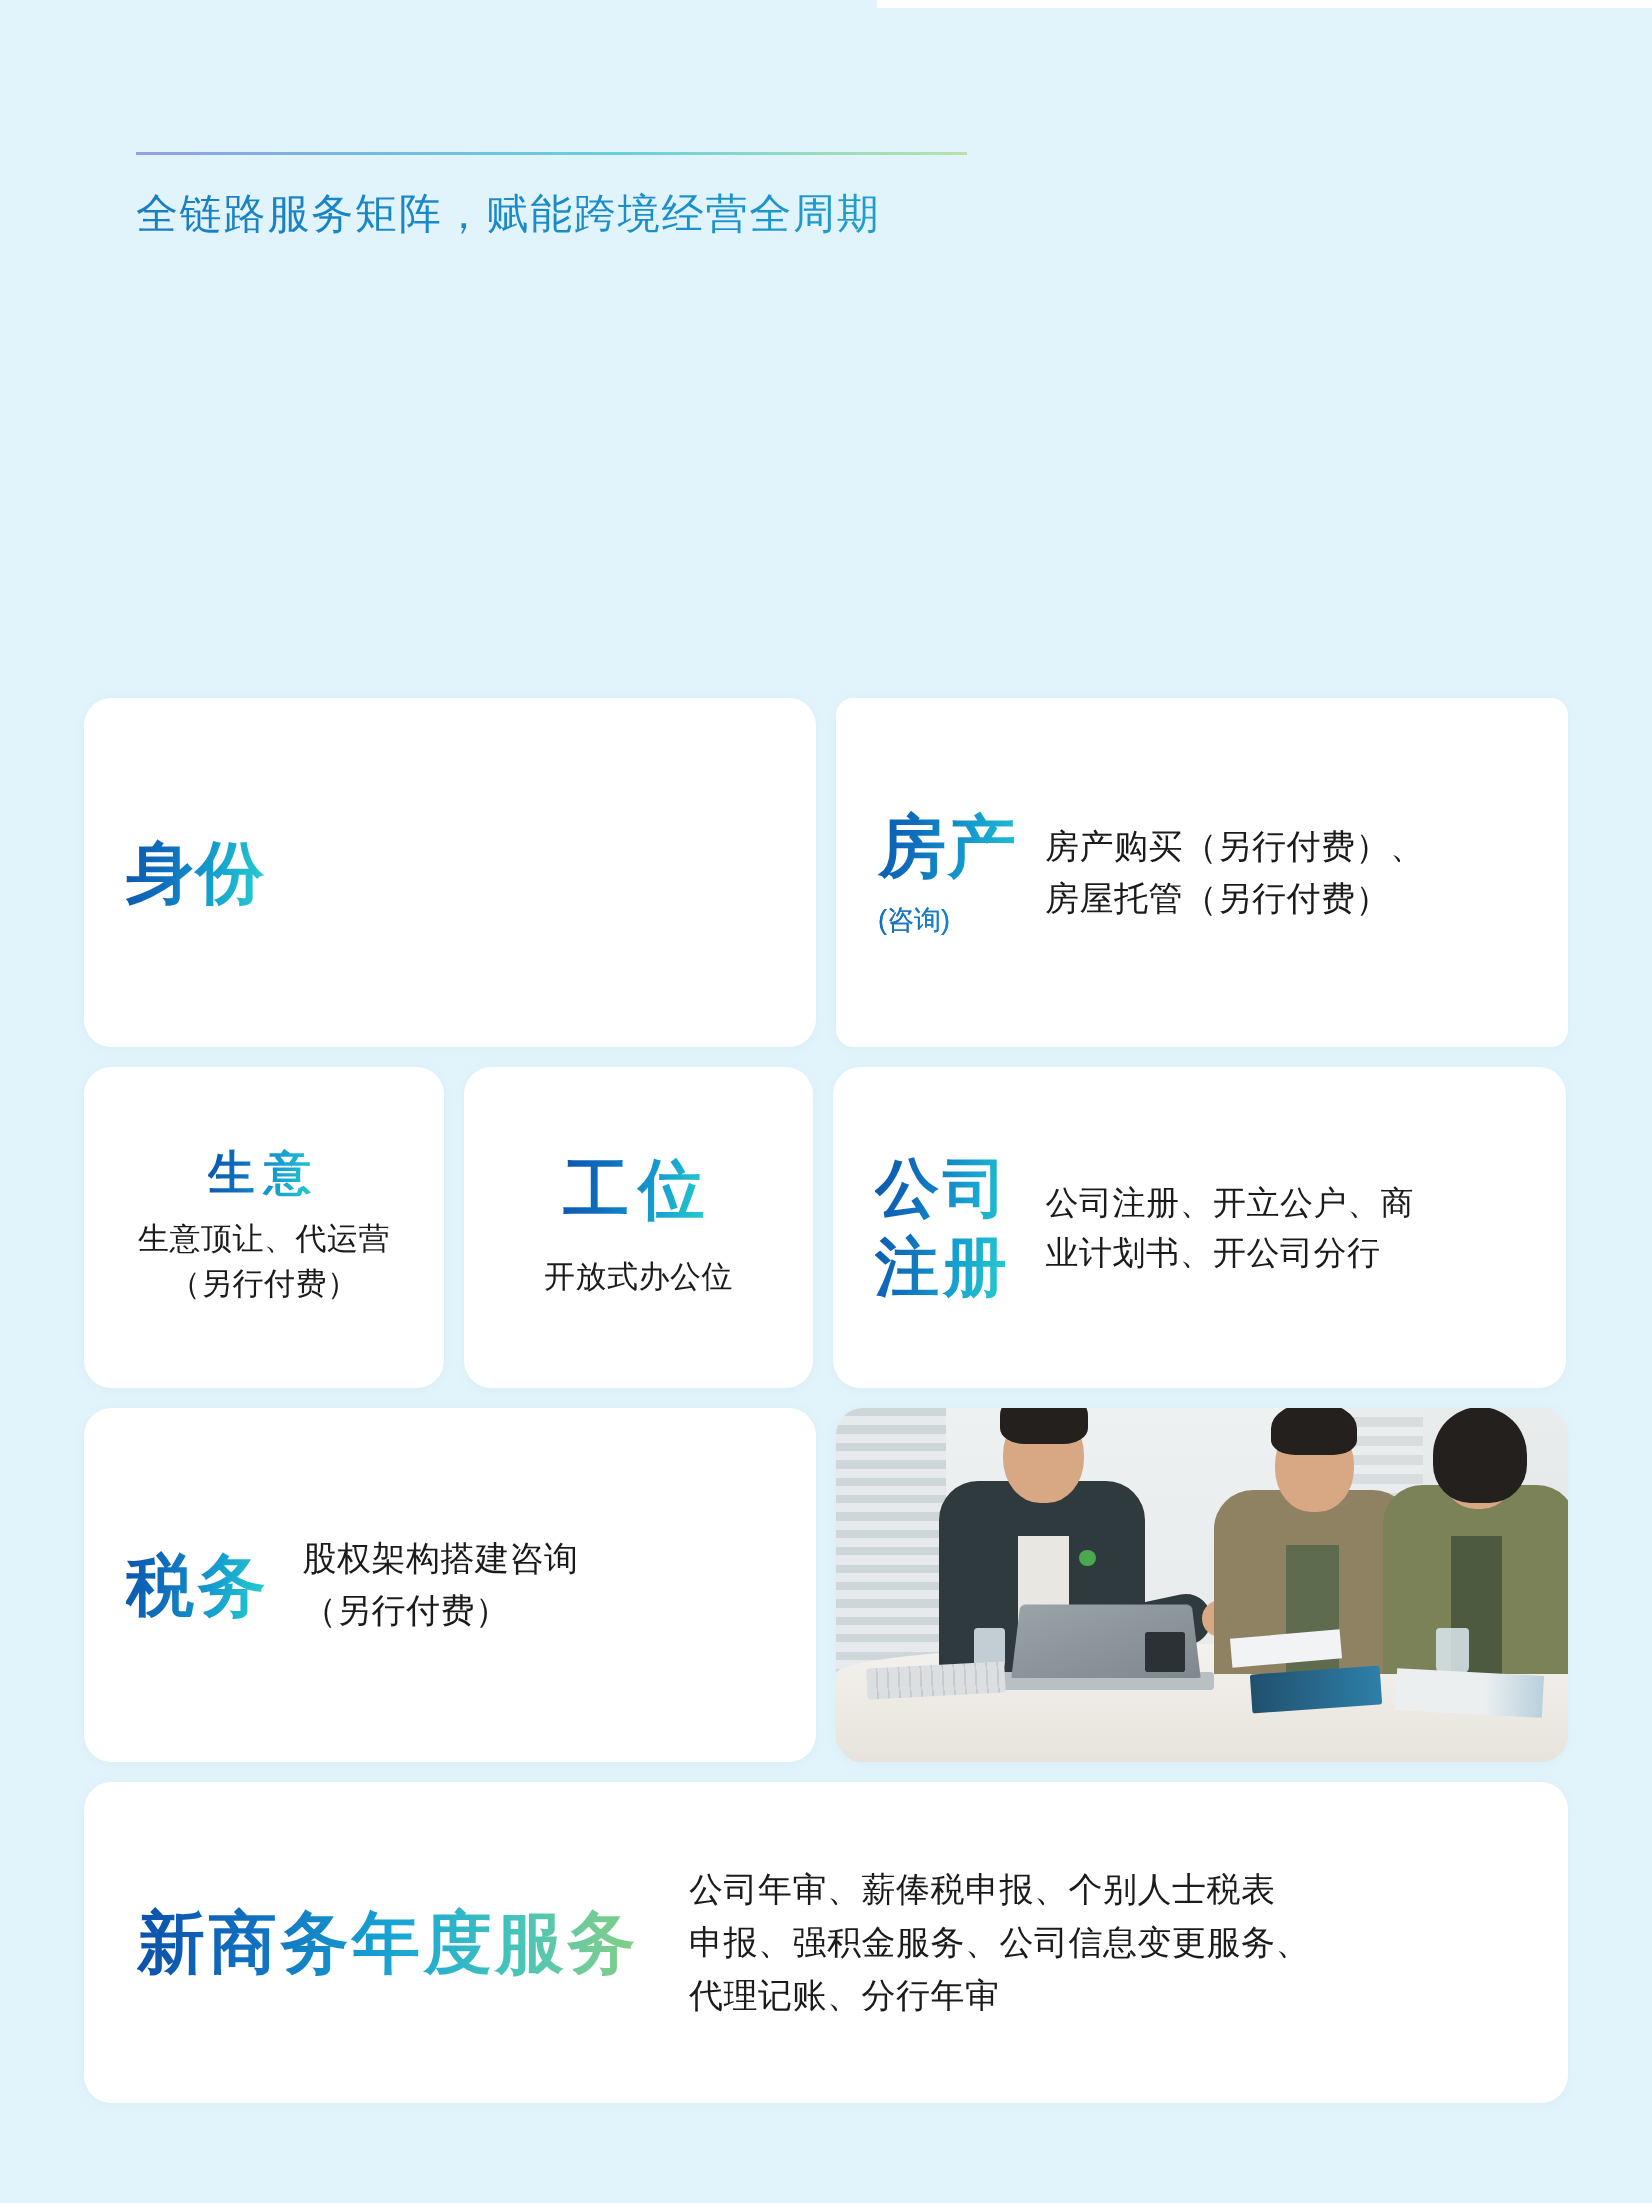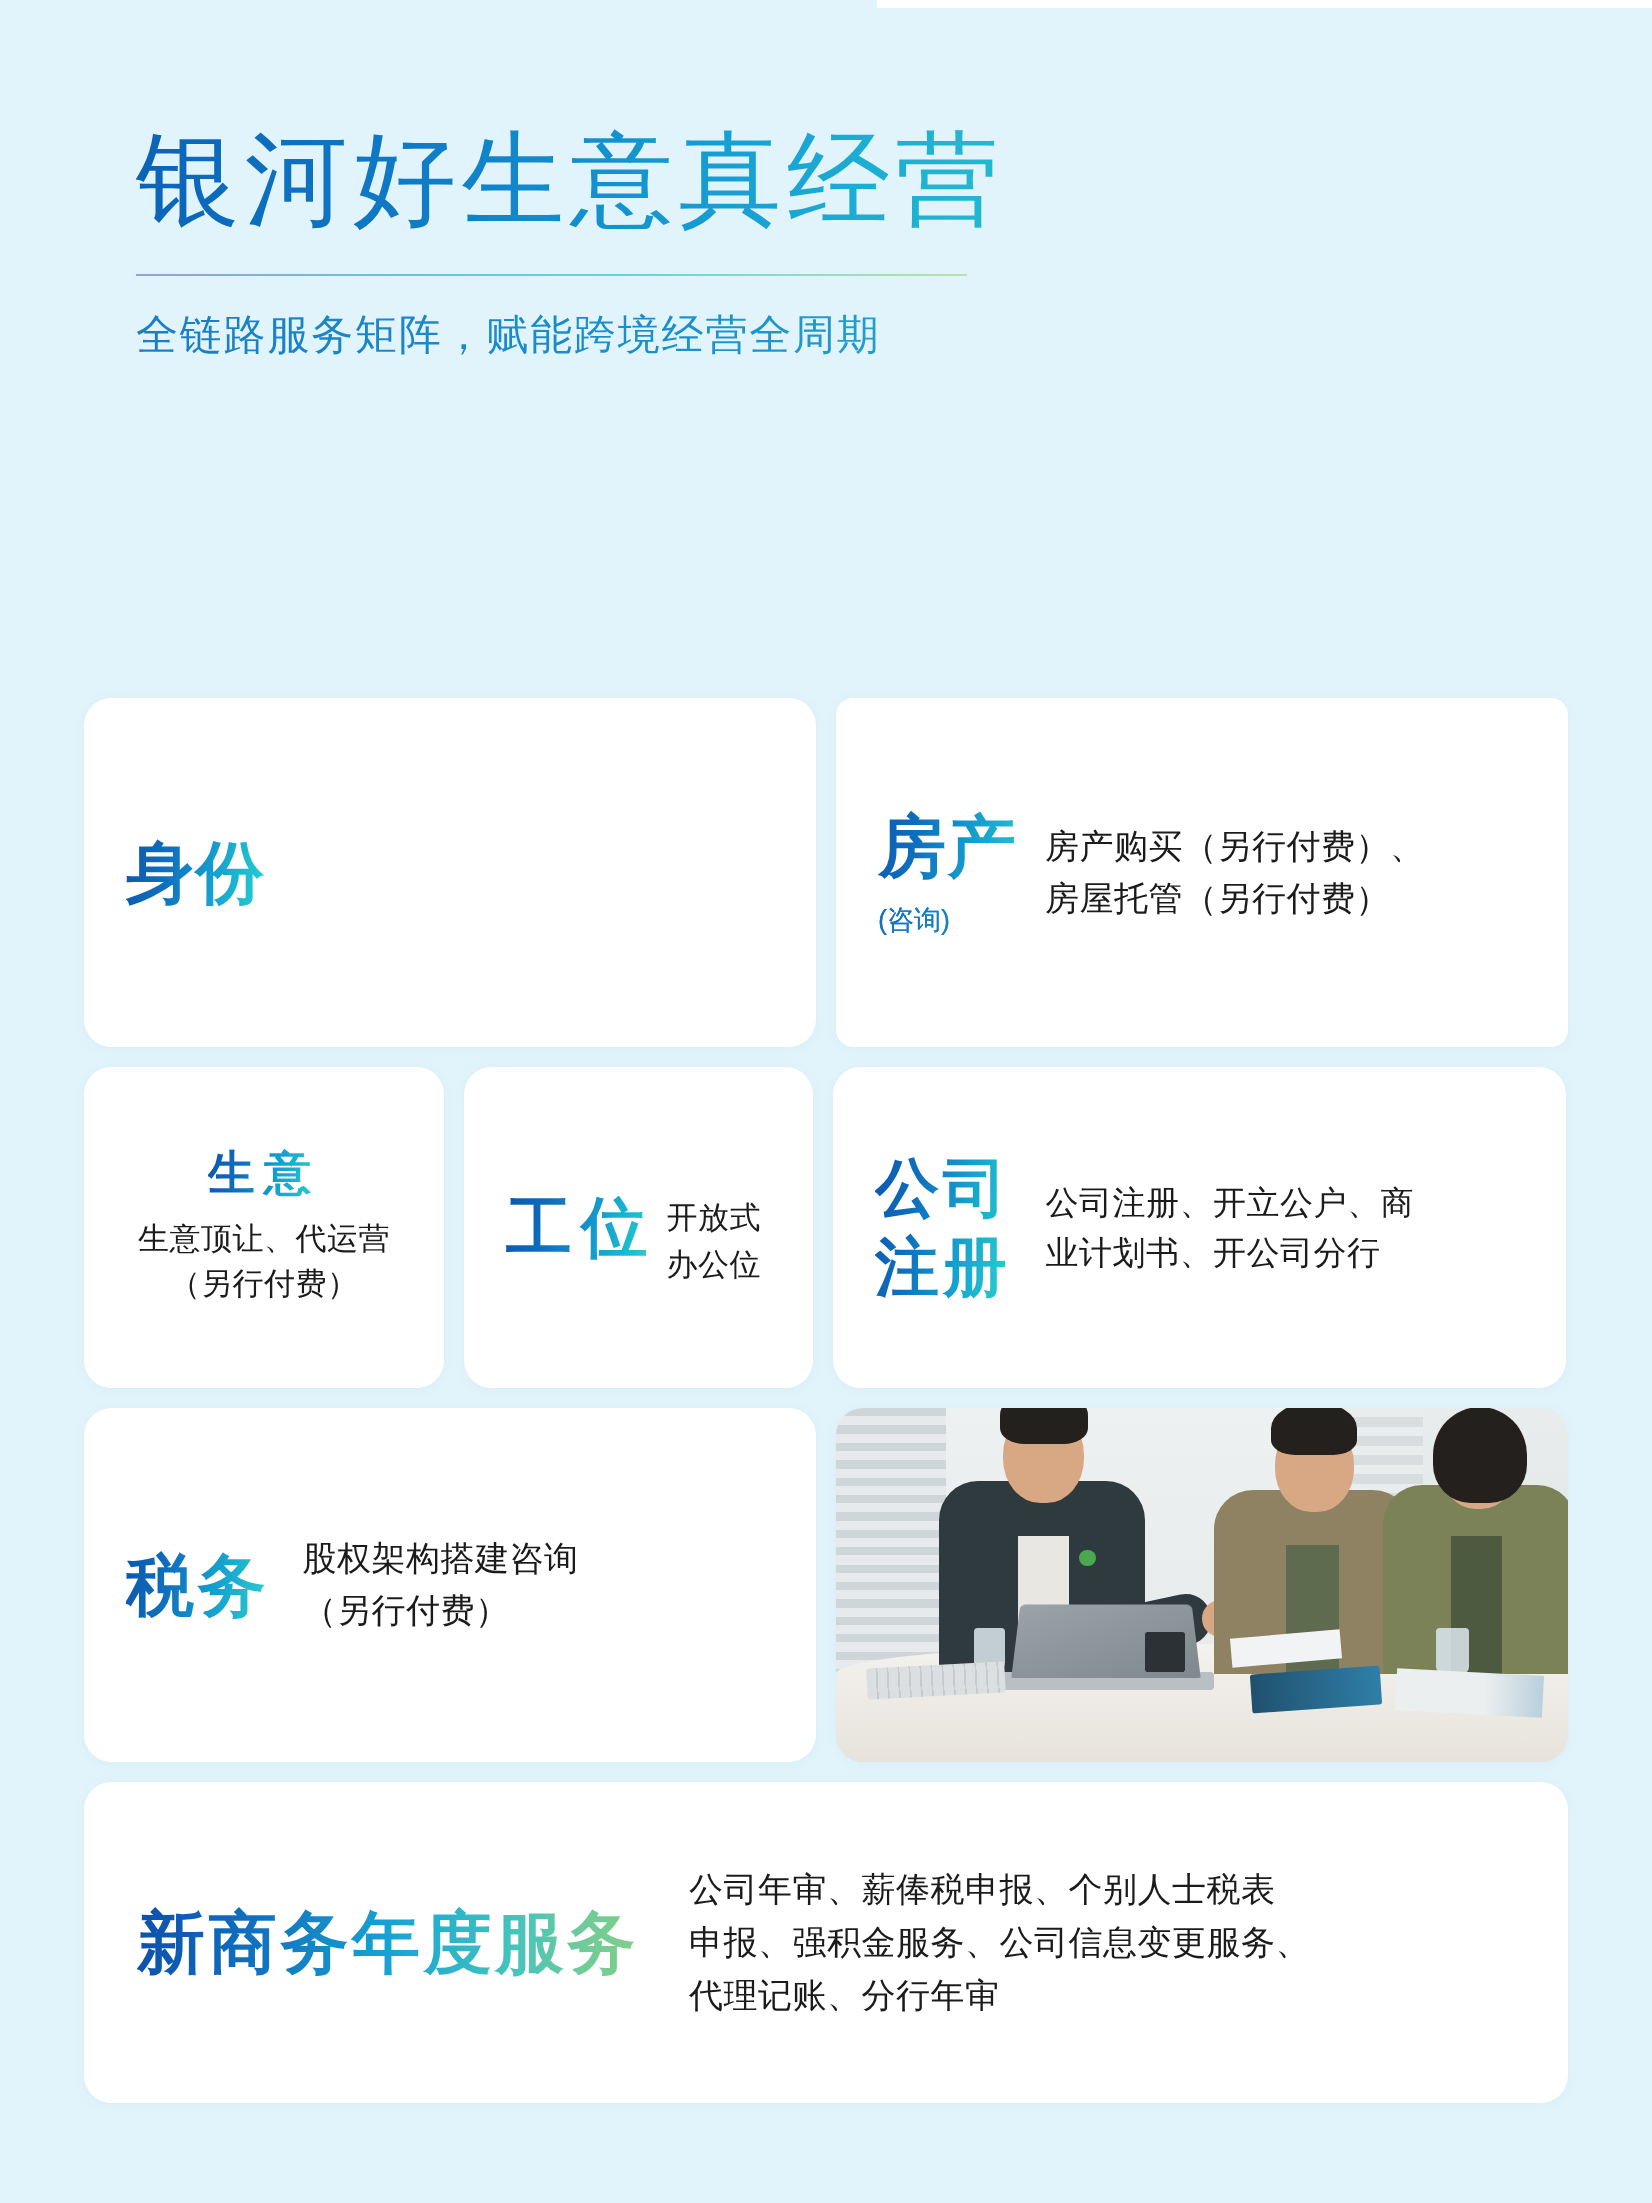--- a/index.html
+++ b/index.html
@@ -81,21 +81,21 @@
   .c-id{ width:732px; height:349px; }
   .c-id .kicker{ font-size:68px; margin-right:31px; }
   .c-prop{ width:732px; height:349px;border-radius:17px; }
   .c-prop .kicker{ font-size:68px; margin-right:27.5px; }
 
   
   .c-biz{ width:360px; height:321px; flex-direction:column; justify-content:center; }
   .c-biz .kicker{ font-size:47px; letter-spacing:9.2px; text-align:center; }
   .c-biz .desc{ text-align:center; margin-top:18.4px; font-size:31px; line-height:1.45; }
 
-  .c-desk{ width:349px; height:321px; flex-direction:row; justify-content:center; }
+  .c-desk{ width:349px; height:321px; flex-direction:column; justify-content:center; }
   .c-desk .kicker{ font-size:66px; letter-spacing:9.2px; text-align:center; }
   .c-desk .desc{ text-align:center; margin-top:27.5px; font-size:31px; }
 
   .c-reg{ width:733px; height:321px; }
   .c-reg .kicker{ font-size:64px; line-height:1.22; margin-right:35px; letter-spacing:3.7px; }
   .c-reg .desc{ font-size:33px; line-height:1.5; }
 
   
   .c-tax{ width:732px; height:354px; }
   .c-tax .kicker{ font-size:68px; margin-right:33px; letter-spacing:3.7px; }
@@ -168,21 +168,20 @@
     background:linear-gradient(90deg,#eceff0 60%,#b9d0dd 100%); transform:rotate(3deg); }
 </style>
 </head>
 <body>
 
 <div class="page">
 
   <div class="top-notch"></div>
 
   <div class="header">
-    <div class="title-1">银河好生意真经营</div>
     <div class="divider"></div>
     <div class="subtitle">全链路服务矩阵，赋能跨境经营全周期</div>
   </div>
 
   <div class="grid">
 
     <div class="row">
       <div class="card pad c-id">
         <div class="kicker">身份</div>
       </div>

